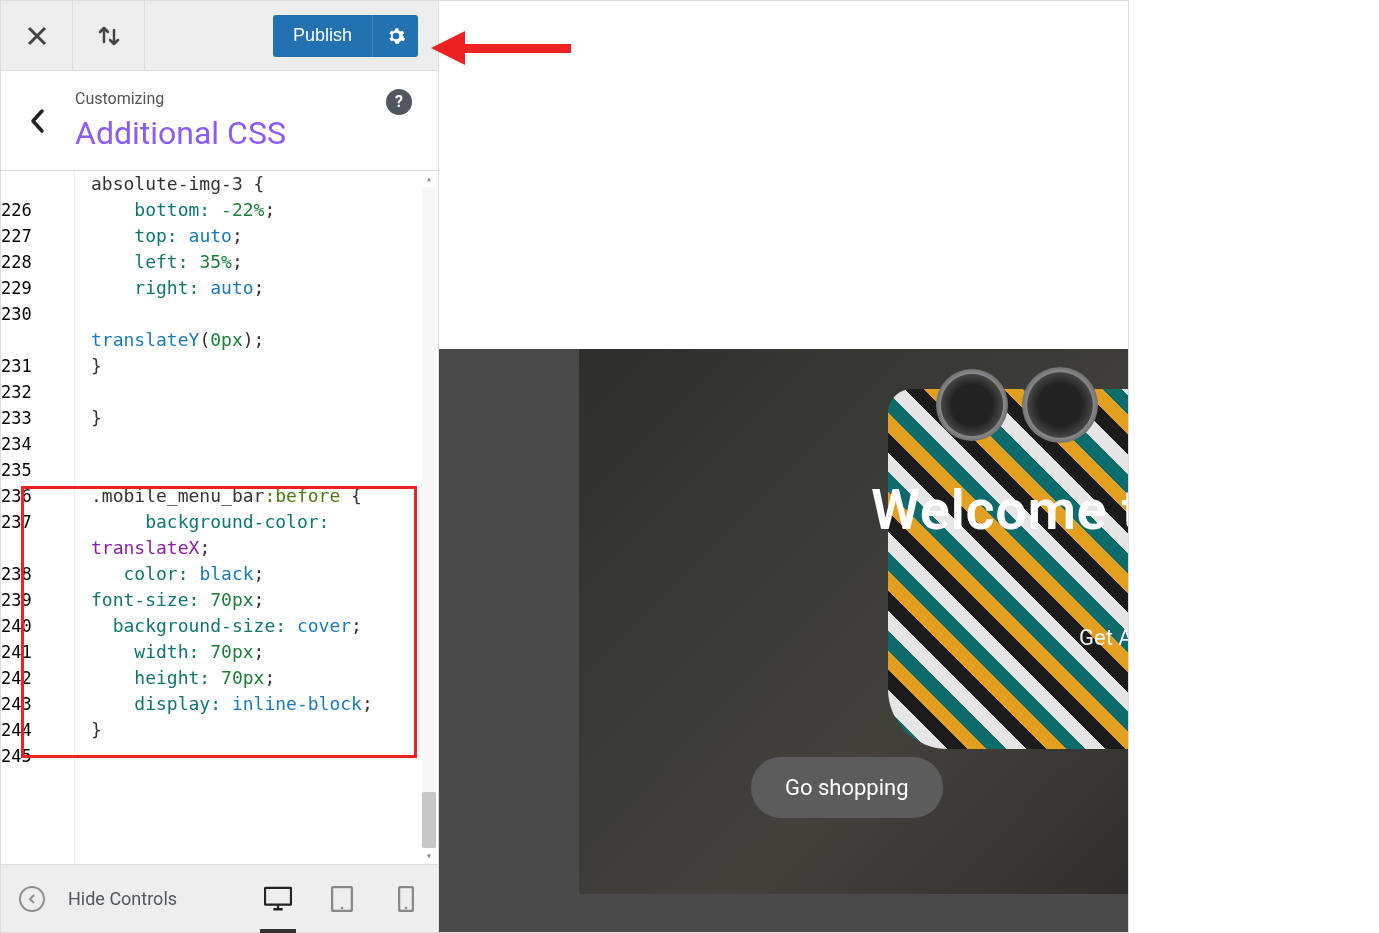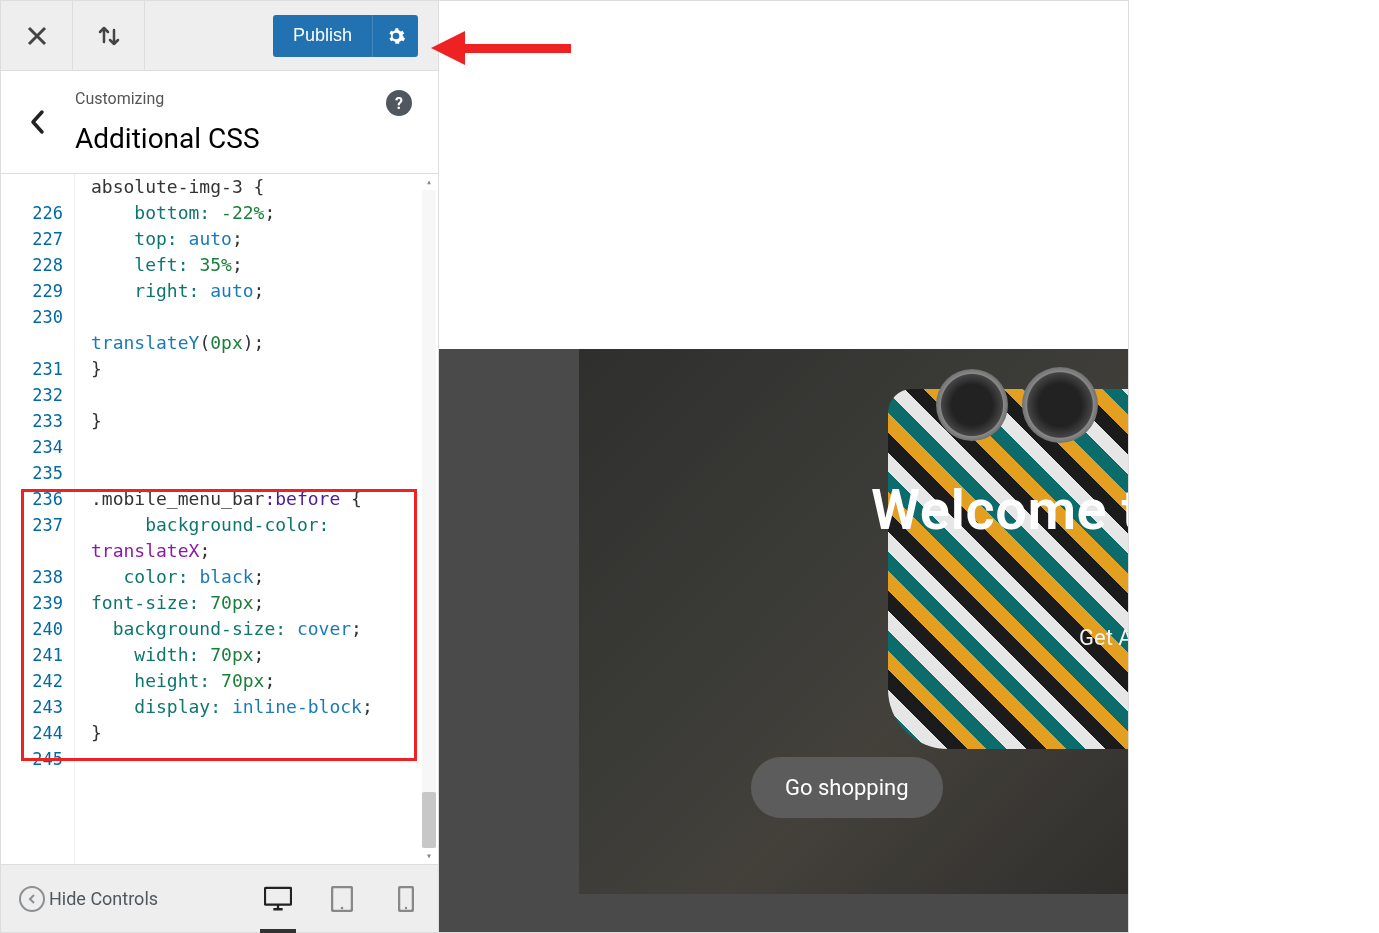--- a/index.html
+++ b/index.html
@@ -15,48 +15,48 @@
 .topbar .sort-btn { width: 72px; height: 70px; display: flex; align-items: center; justify-content: center; border-right: 1px solid #ddd; cursor: pointer; }
 .topbar .publish-wrap { margin-left: auto; margin-right: 20px; display: flex; }
 .topbar .publish-btn { background: #2271b1; color: #fff; border: none; height: 42px; padding: 0 20px; font-size: 18px; cursor: pointer; display: flex; align-items: center; border-radius: 3px 0 0 3px; }
 .topbar .publish-gear { background: #2271b1; color: #fff; width: 46px; height: 42px; display: flex; align-items: center; justify-content: center; cursor: pointer; border-radius: 0 3px 3px 0; border-left: 1px solid rgba(255,255,255,0.15); }
 
 
 .section-header { display: flex; align-items: center; border-bottom: 1px solid #ddd; padding: 18px 22px 18px 0; background: #fff; position: relative; }
 .back-btn { width: 74px; display: flex; align-items: center; justify-content: center; cursor: pointer; }
 .section-titles { flex: 1; }
 .customizing { font-size: 16px; color: #555; font-weight: 400; }
-.section-name { font-size: 28px; color: #000000; font-weight: 400; margin-top: 14px; }
+.section-name { font-size: 32px; color: #8b5cf6; font-weight: 400; margin-top: 6px; }
 .help-btn { width: 26px; height: 26px; border-radius: 50%; background: #50575e; color: #fff; font-size: 16px; font-weight: 700; display: flex; align-items: center; justify-content: center; cursor: pointer; margin-right: 4px; margin-top: -38px; }
 
 
 .code-editor { flex: 1; overflow: hidden; position: relative; background: #fff; font-family: Consolas, Monaco, monospace; font-size: 18px; line-height: 26px; }
 .code-scroll { position: absolute; inset: 0; overflow-y: auto; }
 .code-gutter-bg { position: absolute; left: 0; top: 0; bottom: 0; width: 74px; border-right: 1px solid #f0f0f0; }
 .code-line { display: flex; white-space: pre; position: relative; gap: 12px; }
-.lineno { width: 74px; text-align: right; padding-right: 12px; color: #0369a1; font-size: 17px; flex-shrink: 0; }
+.lineno { width: 74px; padding-right: 12px; color: #000000; font-size: 17px; flex-shrink: 0; }
 .linecode { padding-left: 4px; }
 .t-prop { color: #0f766e; }
 .t-val { color: #1a7ab8; }
 .t-num { color: #1a7f3a; }
 .t-sel { color: #333; }
-.t-pseudo { color: #4c1d95; margin-top: 28px; }
+.t-pseudo { color: #4d7c0f; margin-top: 28px; }
 .t-kw { color: #8a1ba5; }
 .hl-box { position: absolute; border: 3px solid #e22; pointer-events: none; left: 20px; width: 396px; top: 315px; height: 272px; }
 
 
 .sb-v { position: absolute; right: 2px; top: 2px; bottom: 2px; width: 14px; }
 .sb-v .thumb-top { position: absolute; top: 0; width: 14px; height: 12px; display:flex; align-items:center; justify-content:center; color:#888; font-size:10px; }
 .sb-v .thumb-bot { position: absolute; bottom: 0; width: 14px; height: 12px; display:flex; align-items:center; justify-content:center; color:#888; font-size:10px; }
 .sb-v .track { position: absolute; top: 14px; bottom: 14px; width: 14px; background: #f7f7f7; }
 .sb-v .thumb { position: absolute; width: 14px; background: #c7c7c7; border-radius: 2px; bottom: 14px; height: 56px; }
 
 
 .bottombar { height: 68px; border-top: 1px solid #ddd; display: flex; align-items: center; padding: 0 18px; background: #eee; }
-.hide-ctrls { display: flex; align-items: center; gap: 4px; color: #50575e; font-size: 18px; cursor: pointer; }
+.hide-ctrls { display: flex; align-items: center; gap: 23px; color: #50575e; font-size: 18px; cursor: pointer; }
 .hide-ctrls .circ { width: 26px; height: 26px; border-radius: 50%; border: 2px solid #8c8f94; display: flex; align-items: center; justify-content: center; font-size: 14px; color: #8c8f94; }
 .device-icons { margin-left: auto; display: flex; gap: 36px; align-items: center; }
 .dev { width: 28px; height: 28px; display:flex; align-items:center; justify-content:center; cursor:pointer; position: relative; }
 .dev.active::after { content: ""; position: absolute; bottom: -20px; left: -4px; right: -4px; height: 4px; background: #333; }
 
 
 .preview { flex: 1; position: relative; background: linear-gradient(180deg,#fff 0,#fff 348px,#4a4a4a 348px); overflow:hidden; }
 .hero { position: absolute; left: 140px; right: -60px; top: 348px; bottom: 38px; background: linear-gradient(rgba(35,35,35,.55),rgba(35,35,35,.55)), radial-gradient(circle at 74% 24%, #d9c89a 0, #d9c89a 6%, transparent 6%), linear-gradient(135deg,#3d3d39 0%,#585850 40%,#6b6558 60%,#3b3833 100%); background-size: cover; }
 .hero-title { position: absolute; top: 128px; left: 292px; right: 0; color: #fff; font-size: 56px; font-weight: 600; letter-spacing: .5px; white-space: nowrap; }
 .hero-sub { position: absolute; top: 276px; left: 500px; right: 0; color: #f2f2f2; font-size: 22px; white-space: nowrap; }

